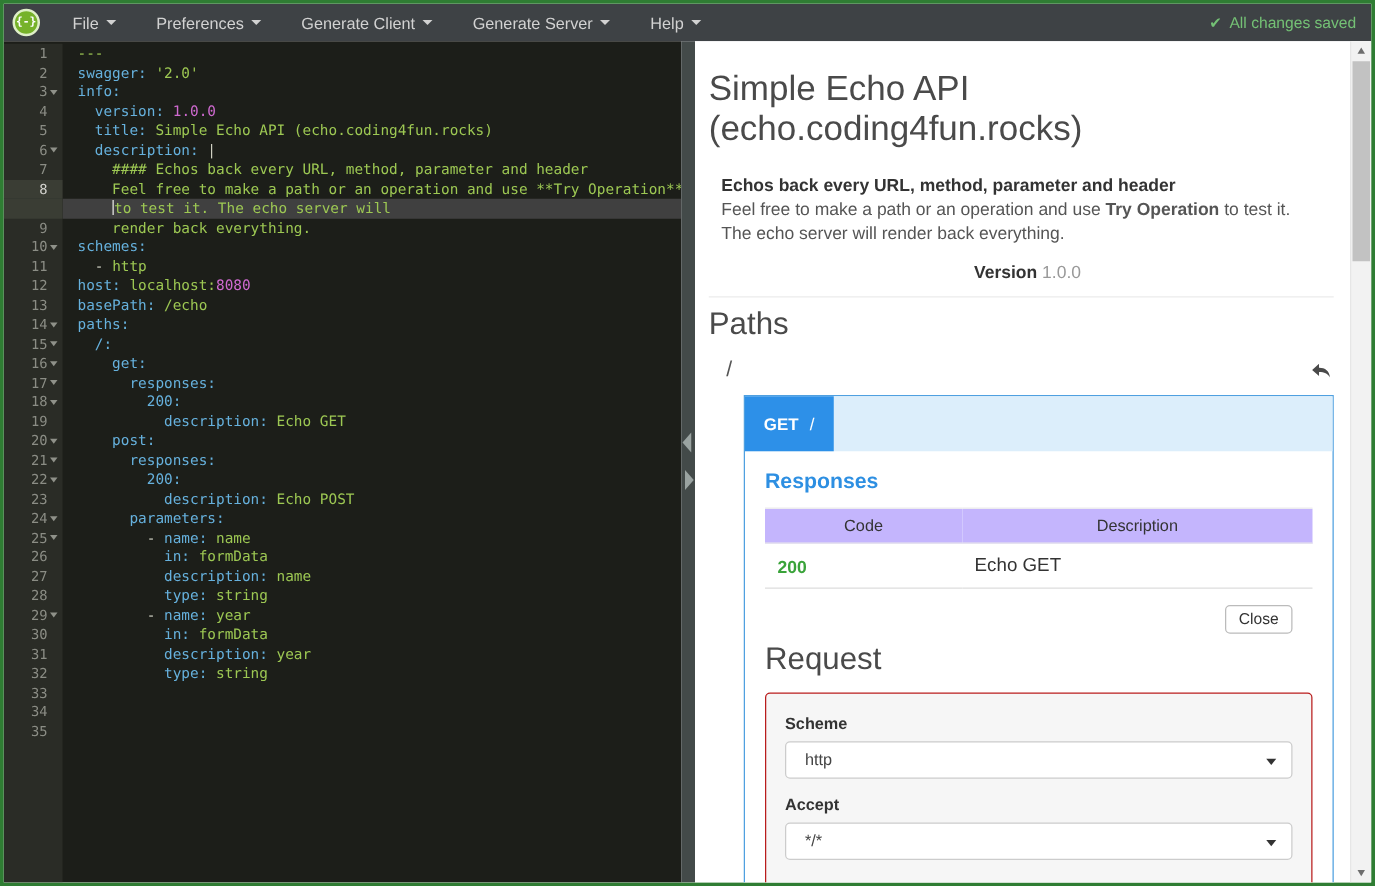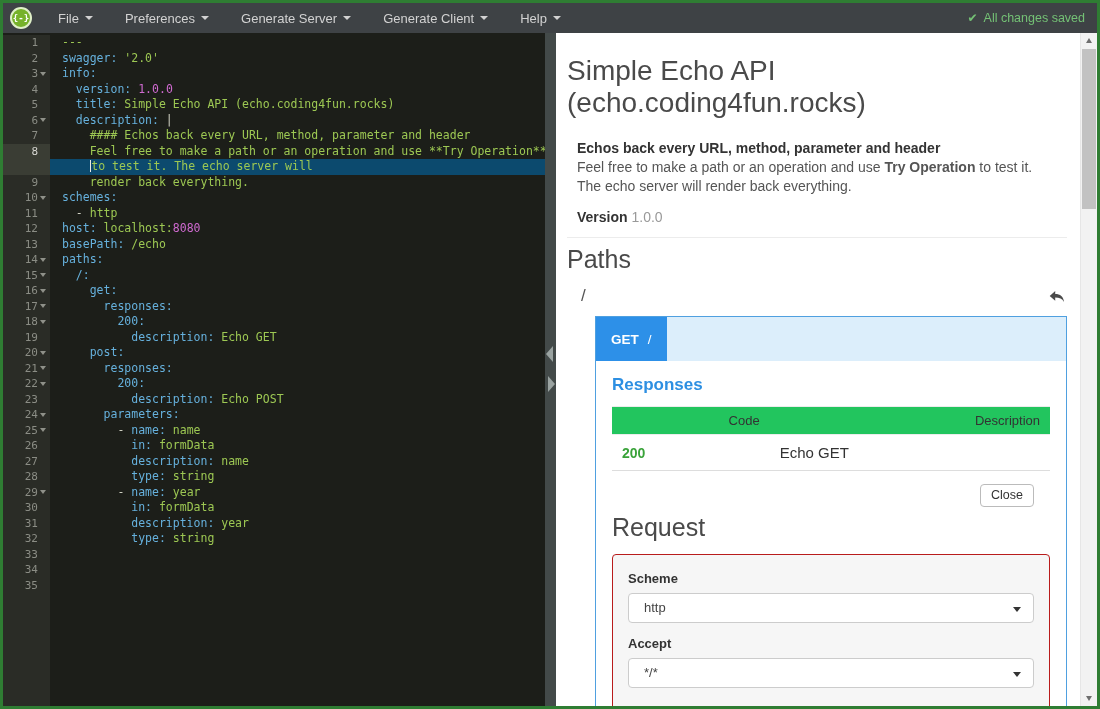--- a/index.html
+++ b/index.html
@@ -27,21 +27,21 @@
   .editor { width:542px; flex:0 0 542px; background:#1c1e19; display:flex; overflow:hidden;
             font-family:"DejaVu Sans Mono",monospace; font-size:11.5px; line-height:15.5px; padding-top:2px; }
   .gutter { width:47px; flex:0 0 47px; background:#2a2c26; color:#8b8d85; font-size:11px; }
   .g-row { height:15.5px; display:flex; align-items:center; padding-right:2px; }
   .g-row.g-act { background:#3a3d34; color:#d5d5d0; }
   .g-num { flex:1; text-align:right; }
   .g-foldslot { width:10px; display:flex; justify-content:center; align-items:center; }
   .g-fold { width:0; height:0; border-left:3.5px solid transparent; border-right:3.5px solid transparent; border-top:4.5px solid #8f9189; cursor:pointer; }
   .code { flex:1; padding-left:12px; color:#cfd0c2; white-space:pre; overflow:hidden; cursor:text; }
   .c-row { height:15.5px; }
-  .c-row.c-act { background:#0c4a6e; margin-left:-12px; padding-left:12px; }
+  .c-row.c-act { background:#404040; margin-left:-12px; padding-left:12px; }
   .key { color:#66b1dd; }
   .str { color:#9dc853; }
   .num { color:#cf6ad0; }
   .pln { color:#cfd0c2; }
   .cursor { display:inline-block; width:1.5px; height:12px; background:#e9e9e6; vertical-align:-2px; }
 
   
   .divider { width:11px; flex:0 0 11px; background:#434a49; position:relative; cursor:col-resize; }
   .div-arrow-left { position:absolute; top:313px; left:1px; width:0; height:0;
                     border-top:8px solid transparent; border-bottom:8px solid transparent; border-right:7px solid #9aa3a1; }
@@ -55,37 +55,37 @@
   .sb-up { top:0; } .sb-down { bottom:0; }
   .sb-tri-up { width:0; height:0; border-left:3.5px solid transparent; border-right:3.5px solid transparent; border-bottom:5px solid #6e6e6e; }
   .sb-tri-down { width:0; height:0; border-left:3.5px solid transparent; border-right:3.5px solid transparent; border-top:5px solid #6e6e6e; }
   .sb-thumb { position:absolute; top:16px; left:1px; right:1px; height:160px; background:#c2c2c2; cursor:pointer; }
 
   .pv-content { padding:22px 30px 0 11px; }
   .pv-title { font-size:28px; font-weight:400; color:#4a4a4a; }
   .pv-desc { margin:20px 0 0 10px; }
   .pv-summary { font-size:14px; font-weight:bold; color:#333; line-height:19px; }
   .pv-para { font-size:14px; color:#555; line-height:19px; max-width:480px; }
-  .pv-version { margin:13px 0 0 10px; font-size:14px; color:#999; }
+  .pv-version { margin:13px 0 0 10px; font-size:14px; color:#999;text-align:center; }
   .pv-version b { color:#333; }
   .pv-hr { border:none; border-top:1px solid #ececec; margin:12px 0 0 0; }
   .pv-paths-h { font-size:25px; font-weight:400; color:#4a4a4a; margin-top:7px; }
   .path-row { display:flex; justify-content:space-between; align-items:center; margin:12px 2px 10px 14px; }
   .path-name { font-size:17px; color:#555; }
   .back-arrow { width:17px; height:17px; cursor:pointer; }
 
   .op-panel { margin-left:28px; border:1px solid #4fa0e0; background:#fff; }
   .tab-bar { background:#dceefb; height:44px; display:flex; }
   .tab-get { background:#2d90e8; color:#fff; padding:0 15px; display:flex; align-items:center; font-size:13.5px; cursor:pointer; }
   .tab-get .m { font-weight:bold; }
   .tab-get .p { margin-left:9px; }
   .op-body { padding:0 16px; }
   .resp-h { color:#2d8fe2; font-size:17px; font-weight:bold; margin:14px 0 11px; }
   table.resp { width:100%; border-collapse:collapse; }
-  table.resp th { text-align:right; background:#22c55e; font-weight:normal; font-size:13px; color:#333;
+  table.resp th { text-align:center; background:#c4b5fd; font-weight:normal; font-size:13px; color:#333;
                   padding:6px 10px; border-top:1px solid #ececec; border-bottom:1px solid #ececec; }
   table.resp th:first-child { width:36%; }
   table.resp td { padding:9px 10px; border-bottom:1px solid #ddd; }
   td.code-cell { color:#3aa33a; font-weight:bold; font-size:14px; }
   td.desc-cell { font-size:15px; color:#333; }
   .close-row { text-align:right; margin:13px 16px 5px; }
   .close-btn { display:inline-block; padding:3px 10px 4px; font-size:12.5px; color:#333; background:#fff;
                border:1px solid #bbb; border-radius:4px; cursor:pointer; }
   .req-h { font-size:25px; font-weight:400; color:#4a4a4a; margin:6px 0 12px; }
   .req-panel { background:#f6f6f6; border:1px solid #b91c1c; border-radius:4px; padding:12px 15px 16px; }
@@ -105,25 +105,25 @@
     <div class="menus">
         <div class="menu-item">
           <span>File</span>
           <span class="caret"></span>
         </div>
         <div class="menu-item">
           <span>Preferences</span>
           <span class="caret"></span>
         </div>
         <div class="menu-item">
+          <span>Generate Client</span>
+          <span class="caret"></span>
+        </div>
+        <div class="menu-item">
           <span>Generate Server</span>
-          <span class="caret"></span>
-        </div>
-        <div class="menu-item">
-          <span>Generate Client</span>
           <span class="caret"></span>
         </div>
         <div class="menu-item">
           <span>Help</span>
           <span class="caret"></span>
         </div>
       </div>
     <div class="topbar-spacer"></div>
     <div class="saved">
       <span class="check">✔</span>

